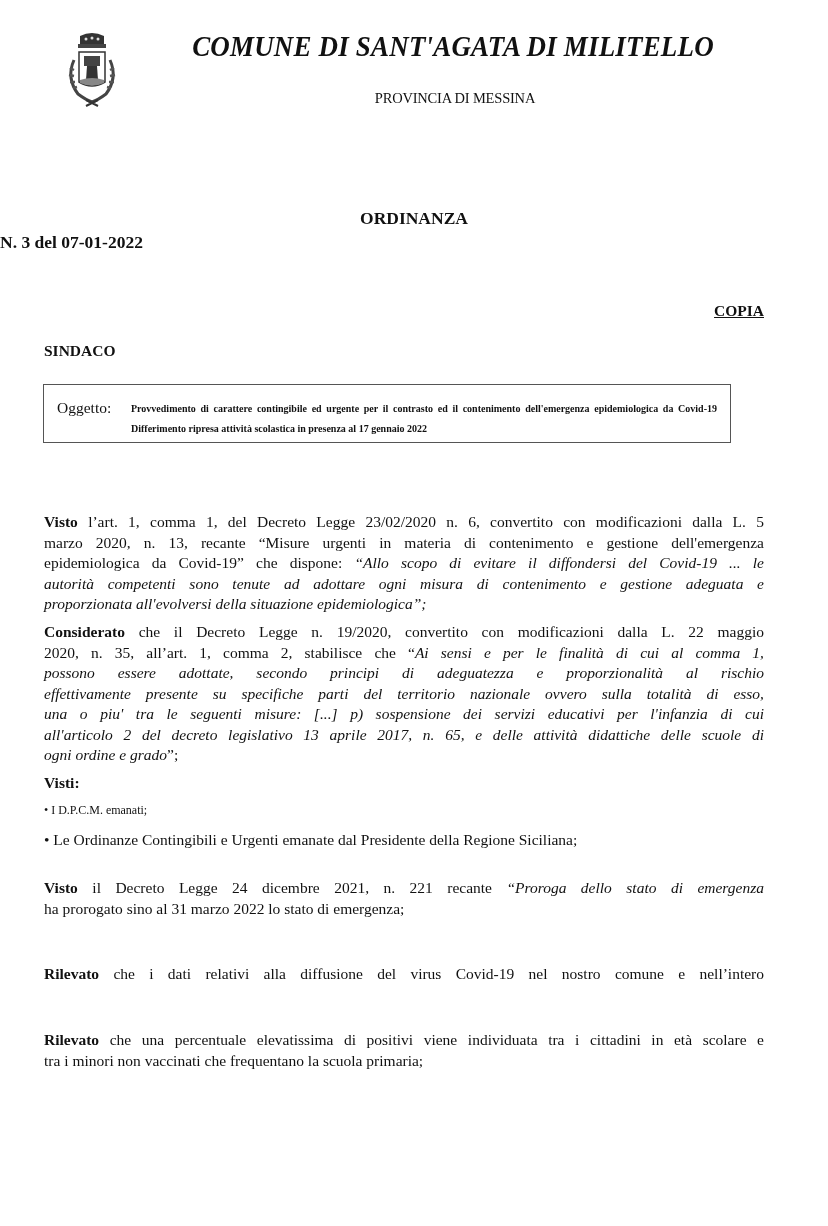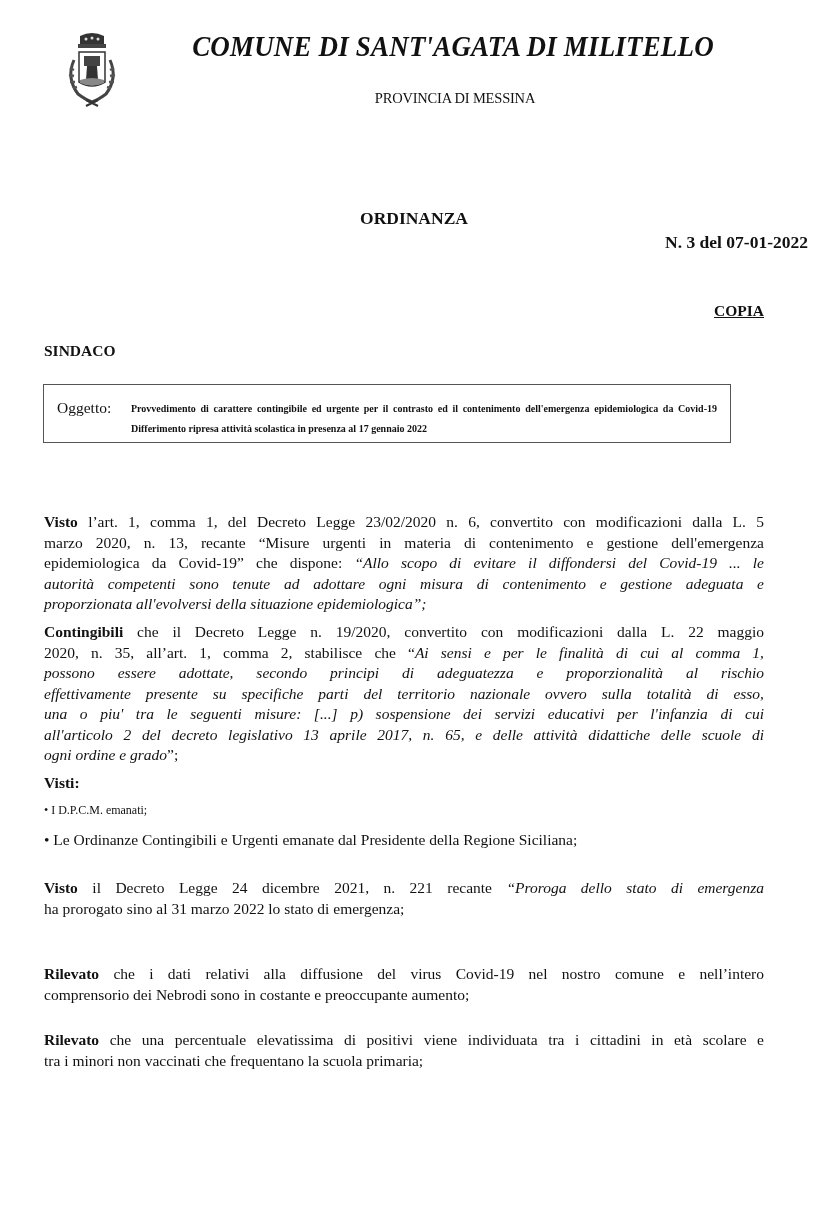--- a/index.html
+++ b/index.html
@@ -13,21 +13,21 @@
     .title {
       left: 0; width: 906px; top: 30px; text-align: center;
       font-size: 29px; font-weight: bold; font-style: italic; letter-spacing: 0.2px;
       transform: scaleX(0.93); transform-origin: 453px 0;
     }
     .provincia {
       left: 260px; width: 390px; top: 90px; text-align: center; font-size: 14.5px;
       letter-spacing: -0.2px;
     }
     .ordinanza { left: 0; width: 828px; top: 180px; text-align: center; font-size: 17.5px; font-weight: bold; margin-top: 28px; }
-    .numero { left: 0; width: 808px; top: 232px; text-align: right; font-size: 17.5px; font-weight: bold; }
+    .numero { left: 0; width: 808px; top: 232px; text-align: left; font-size: 17.5px; font-weight: bold; }
     .copia { right: 64px; top: 302px; font-size: 15.5px; font-weight: bold; text-decoration: underline; }
     .sindaco { left: 44px; top: 342px; font-size: 15.5px; font-weight: bold; }
     .oggetto-box {
       left: 43px; top: 384px; width: 688px; height: 59px;
       border: 1.5px solid #555; box-sizing: border-box;
     }
     .oggetto-label { position: absolute; left: 13px; top: 14px; font-size: 15.5px; }
     .oggetto-text {
       position: absolute; left: 87px; top: 14px; width: 586px;
       font-size: 10px; font-weight: bold; line-height: 20px; text-align: justify;
@@ -89,39 +89,38 @@
 
 <div class="abs para p1">
   <span class="jl"><b>Visto</b><span> l’art. 1, comma 1, del Decreto Legge 23/02/2020 n. 6, convertito con modificazioni dalla L. 5</span></span>
   <span class="jl">marzo 2020, n. 13, recante “Misure urgenti in materia di contenimento e gestione dell'emergenza</span>
   <span class="jl"><span>epidemiologica da Covid-19” che dispone: </span><i>“Allo scopo di evitare il diffondersi del Covid-19 ... le</i></span>
   <i class="jl">autorità competenti sono tenute ad adottare ogni misura di contenimento e gestione adeguata e</i>
   <i class="ll">proporzionata all'evolversi della situazione epidemiologica”;</i>
 </div>
 
 <div class="abs para p2">
-  <span class="jl"><b>Contingibili</b><span> che il Decreto Legge n. 19/2020, convertito con modificazioni dalla L. 22 maggio</span></span>
+  <span class="jl"><b>Considerato</b><span> che il Decreto Legge n. 19/2020, convertito con modificazioni dalla L. 22 maggio</span></span>
   <span class="jl"><span>2020, n. 35, all’art. 1, comma 2, stabilisce che “</span><i>Ai sensi e per le finalità di cui al comma  1,</i></span>
   <i class="jl">possono  essere adottate, secondo  principi  di  adeguatezza  e  proporzionalità  al rischio</i>
   <i class="jl">effettivamente presente su specifiche  parti  del  territorio nazionale ovvero sulla totalità di esso,</i>
   <i class="jl">una o piu' tra le  seguenti misure: [...] p) sospensione  dei  servizi  educativi  per  l'infanzia  di  cui</i>
   <i class="jl">all'articolo 2 del decreto legislativo 13 aprile 2017, n. 65, e delle attività didattiche delle scuole di</i>
   <span class="ll"><i>ogni  ordine  e  grado</i><span>”;</span></span>
 </div>
 
 <div class="abs visti">Visti:</div>
 <div class="abs bullet1">• I D.P.C.M. emanati;</div>
 <div class="abs bullet2">• Le Ordinanze Contingibili e Urgenti emanate dal Presidente della Regione Siciliana;</div>
 
 <div class="abs para p3">
   <span class="jl"><b>Visto</b><span> il Decreto Legge 24 dicembre 2021, n. 221 recante </span><i>“Proroga dello stato di emergenza</i></span>
   <span class="ll">ha prorogato sino al 31 marzo 2022 lo stato di emergenza;</span>
 </div>
 
 <div class="abs para p4">
   <span class="jl"><b>Rilevato</b><span> che i dati relativi alla diffusione del virus Covid-19 nel nostro comune e nell’intero</span></span>
-  <span class="ll">comprensorio dei Nebrodi sono in costante e preoccupante aumento;</span>
 </div>
 
 <div class="abs para p5">
   <span class="jl"><b>Rilevato</b><span> che una percentuale elevatissima di positivi viene individuata tra i cittadini in età scolare e</span></span>
   <span class="ll">tra i minori non vaccinati che frequentano la scuola primaria;</span>
 </div>
 
 </body></html>

